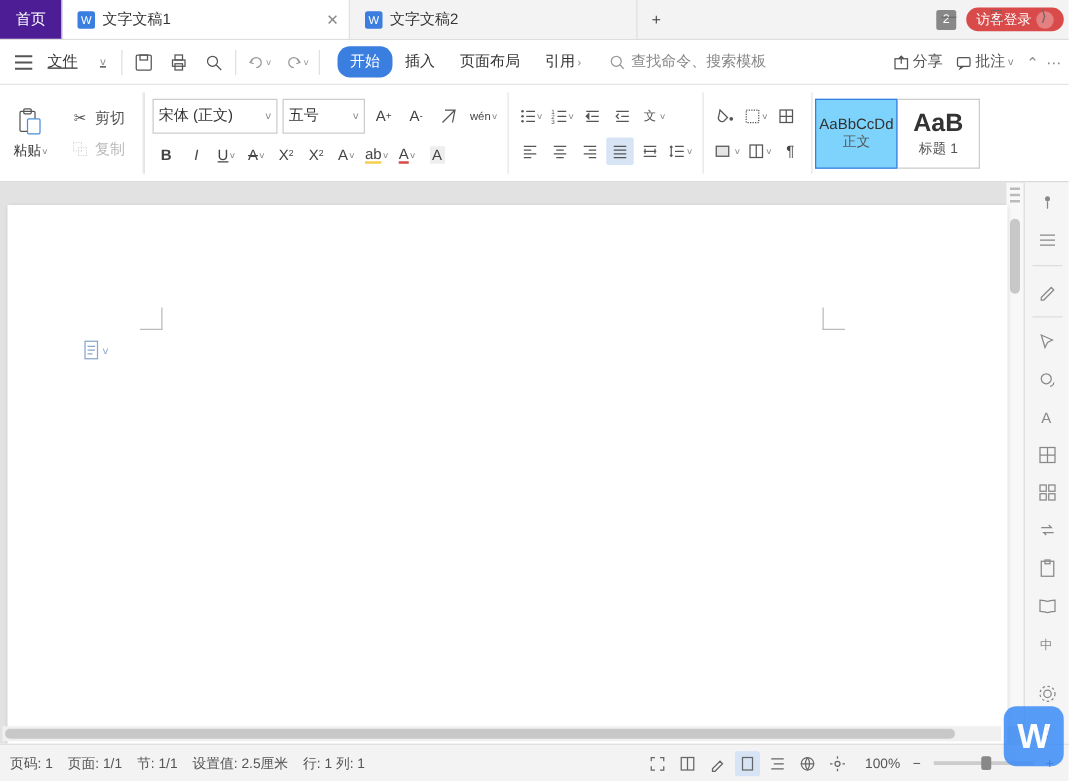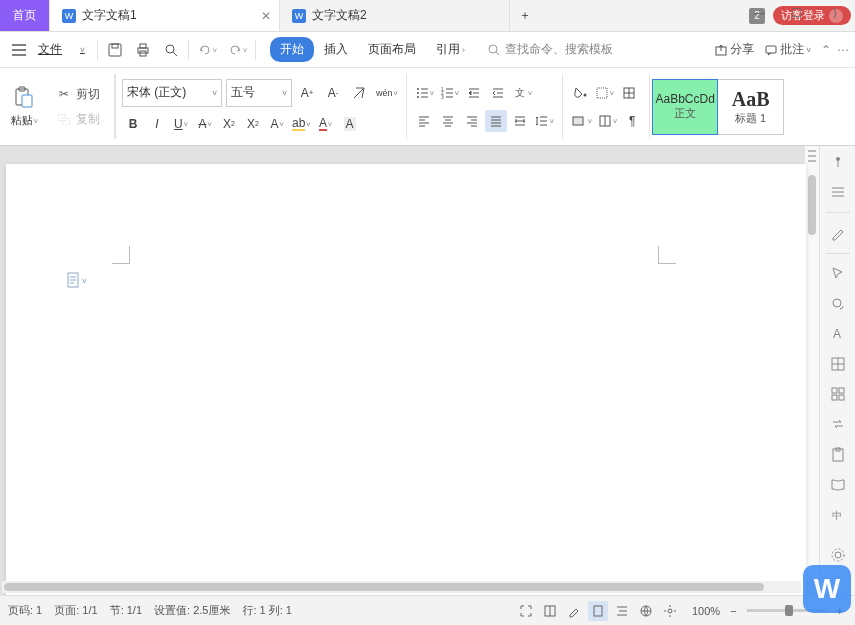--- a/index.html
+++ b/index.html
@@ -1,21 +1,21 @@
 <!DOCTYPE html>
 <html><head>
 <meta charset="utf-8">
 <style>
 * { margin: 0; padding: 0; box-sizing: border-box; font-family: "Microsoft YaHei", sans-serif; }
 body { width: 855px; height: 625px; overflow: hidden; background: #fff; font-size: 12px; color: #333; position: relative; }
 
 
 .titlebar { height: 32px; background: #f3f3f3; display: flex; align-items: stretch; border-bottom: 1px solid #ddd; }
 .tab { display: flex; align-items: center; padding: 0 12px; border-right: 1px solid #e0e0e0; cursor: pointer; position: relative; }
-.tab-home { background: #8b5cf6; color: #fff; min-width: 50px; justify-content: center; }
+.tab-home { background: #4c1d95; color: #fff; min-width: 50px; justify-content: center; }
 .tab-doc { background: #fff; min-width: 230px; }
 .tab-doc.inactive { background: #f3f3f3; }
 .tab-icon { width: 14px; height: 14px; background: #3a7ee0; color: #fff; border-radius: 2px; font-size: 9px; display: flex; align-items: center; justify-content: center; margin-right: 6px; }
 .tab-close { position: absolute; right: 8px; color: #888; }
 .tab-add { width: 30px; display: flex; align-items: center; justify-content: center; cursor: pointer; }
 .titlebar-spacer { flex: 1; }
 .titlebar-right { display: flex; align-items: center; gap: 8px; padding-right: 4px; }
 .tab-count { background: #888; color: #fff; width: 16px; height: 16px; border-radius: 2px; font-size: 10px; display: flex; align-items: center; justify-content: center; }
 .login-btn { background: #d94a4a; color: #fff; border-radius: 10px; padding: 2px 8px; display: flex; align-items: center; gap: 4px; font-size: 11px; cursor: pointer; }
 .login-btn .avatar { width: 14px; height: 14px; background: rgba(255,255,255,.3); border-radius: 50%; }
@@ -56,23 +56,23 @@
 .combo.font { width: 100px; }
 .combo.size { width: 66px; }
 .combo .caret { margin-left: auto; font-size: 8px; color: #888; }
 .fmt-row { display: flex; gap: 2px; align-items: center; }
 .fmt-btn { min-width: 22px; height: 22px; display: flex; align-items: center; justify-content: center; cursor: pointer; color: #444; padding: 0 2px; border-radius: 2px; }
 .fmt-btn.sel { background: #d6e4f5; }
 .fmt-btn .dd { font-size: 7px; margin-left: 1px; color: #888; }
 .underline-red { border-bottom: 2px solid #d94a4a; padding-bottom: 0px; display: inline-block; line-height: 12px; }
 .underline-yellow { border-bottom: 2px solid #f5d050; padding-bottom: 0px; display: inline-block; line-height: 12px; }
 .style-box { border: 1px solid #ccc; padding: 4px 6px; display: flex; flex-direction: column; align-items: center; cursor: pointer; width: 66px; height: 56px; justify-content: center; }
-.style-box.sel { border-color: #3a7ee0; background: #86efac; }
+.style-box.sel { border-color: #3a7ee0; background: #7dd3fc; }
 .style-preview { font-size: 12px; }
-.style-preview.big { font-size: 20px; font-weight: bold; font-family: Liberation Serif, serif; }
+.style-preview.big { font-size: 20px; font-weight: bold; }
 .style-name { font-size: 11px; color: #555; }
 .styles-area { display: flex; align-items: center; gap: 0; padding: 2px; }
 
 
 .doc-area { position: absolute; left: 0; top: 146px; right: 36px; bottom: 30px; background: #e2e2e2; overflow: hidden; }
 .page { position: absolute; left: 6px; top: 18px; width: 800px; height: 1000px; background: #fff; box-shadow: 0 1px 4px rgba(0,0,0,.15); }
 .margin-mark { position: absolute; width: 18px; height: 18px; border-color: #bbb; }
 .margin-tl { top: 82px; left: 106px; border-right: 1px solid #bbb; border-bottom: 1px solid #bbb; }
 .margin-tr { top: 82px; left: 652px; border-left: 1px solid #bbb; border-bottom: 1px solid #bbb; }
 .page-handle { position: absolute; top: 108px; left: 60px; color: #8aa6c9; display: flex; align-items: center; gap: 2px; cursor: pointer; }

